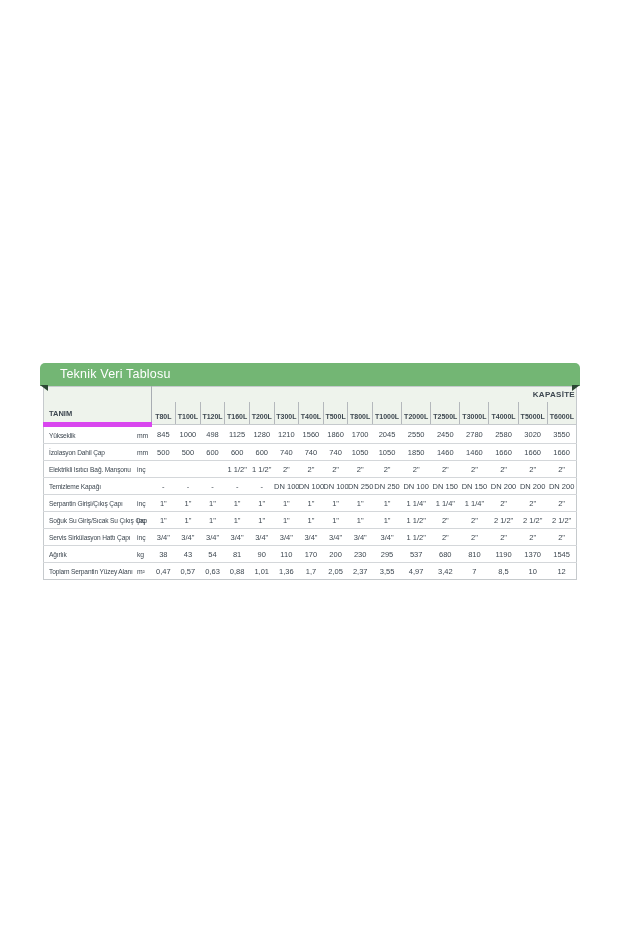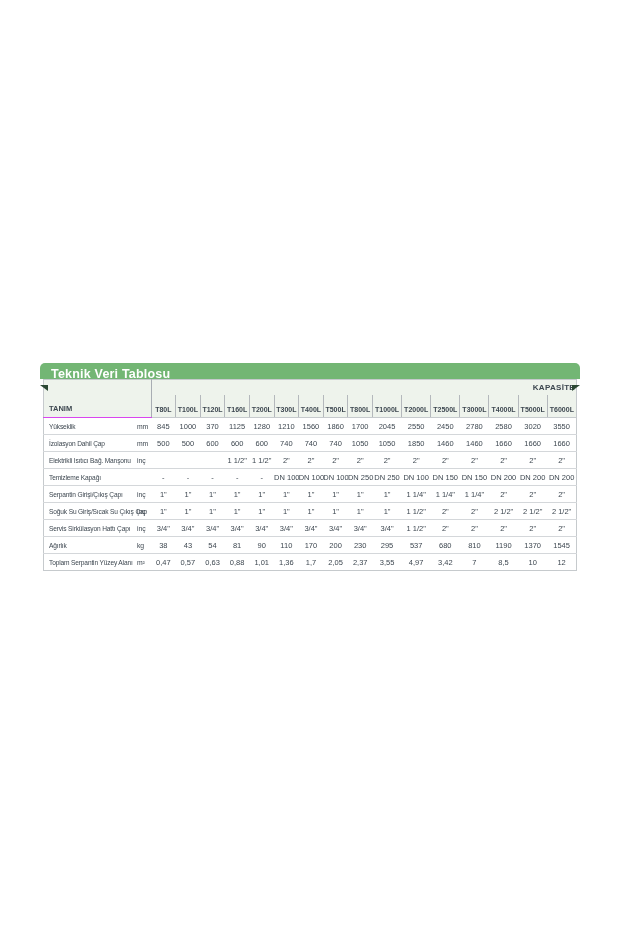--- a/index.html
+++ b/index.html
@@ -3,36 +3,36 @@
 <meta charset="utf-8">
 <style>
   html,body{margin:0;padding:0;}
   body{
     width:621px;height:931px;background:#ffffff;position:relative;
     font-family:"Liberation Sans", sans-serif;
     -webkit-font-smoothing:antialiased;
   }
   .wrap{position:absolute;left:40px;top:363px;width:540px;}
   .ribbon{
-    position:relative;height:16px;background:var(--green,#73b674);
-    border-radius:5px 5px 0 0;color:#fff;font-weight:bold;font-size:12.5px;
-    line-height:22px;padding-left:11px;box-sizing:border-box;
+    position:relative;height:23px;background:var(--green,#73b674);
+    border-radius:5px 5px 0 0;color:#fff;font-weight:normal;font-size:12.5px;
+    line-height:22px;padding-left:20px;box-sizing:border-box;
     letter-spacing:0.2px;
   }
   .fold{position:absolute;top:22px;width:8px;height:6px;background:var(--fold,#2b4733);}
   .fold-left{left:0;clip-path:polygon(0 0,100% 0,100% 100%);}
   .fold-right{right:0;clip-path:polygon(0 0,100% 0,0 100%);}
   table.spec{
     margin:0 3px;border-collapse:collapse;table-layout:fixed;width:534px;
     background:#fff;border:1px solid #c6cacd;
   }
   thead th{background:#eef3ec;color:#3d4750;font-weight:bold;white-space:nowrap;overflow:visible;}
   th.tanim{
     text-align:left;vertical-align:bottom;padding:0 0 4px 5px;font-size:7.5px;
-    border-right:1px solid #a8adb3;border-bottom:1px solid #d946ef;
+    border-right:1px solid #a8adb3;border-bottom:5px solid #d946ef;
   }
   th.kapasite{font-size:8px;height:13px;text-align:right;letter-spacing:0.3px;}
   th.colhead{
     font-size:7px;height:18px;text-align:center;vertical-align:bottom;
     padding:0 0 4px 0;border-left:1px solid #b4b8bc;border-bottom:1px solid #c6cacd;
   }
   th.colhead.first{border-left:none;}
   tbody td{
     border-bottom:1px solid #d4d7da;height:16px;font-size:7.5px;color:#3d4750;
     text-align:center;white-space:nowrap;padding:0;overflow:visible;
@@ -95,21 +95,21 @@
           <th class="colhead">T5000L</th>
           <th class="colhead">T6000L</th>
         </tr>
     </thead>
     <tbody id="body-rows">
         <tr>
           <td class="label">Yükseklik</td>
           <td class="unit">mm</td>
           <td>845</td>
           <td>1000</td>
-          <td>370</td>
+          <td>498</td>
           <td>1125</td>
           <td>1280</td>
           <td>1210</td>
           <td>1560</td>
           <td>1860</td>
           <td>1700</td>
           <td>2045</td>
           <td>2550</td>
           <td>2450</td>
           <td>2780</td>

